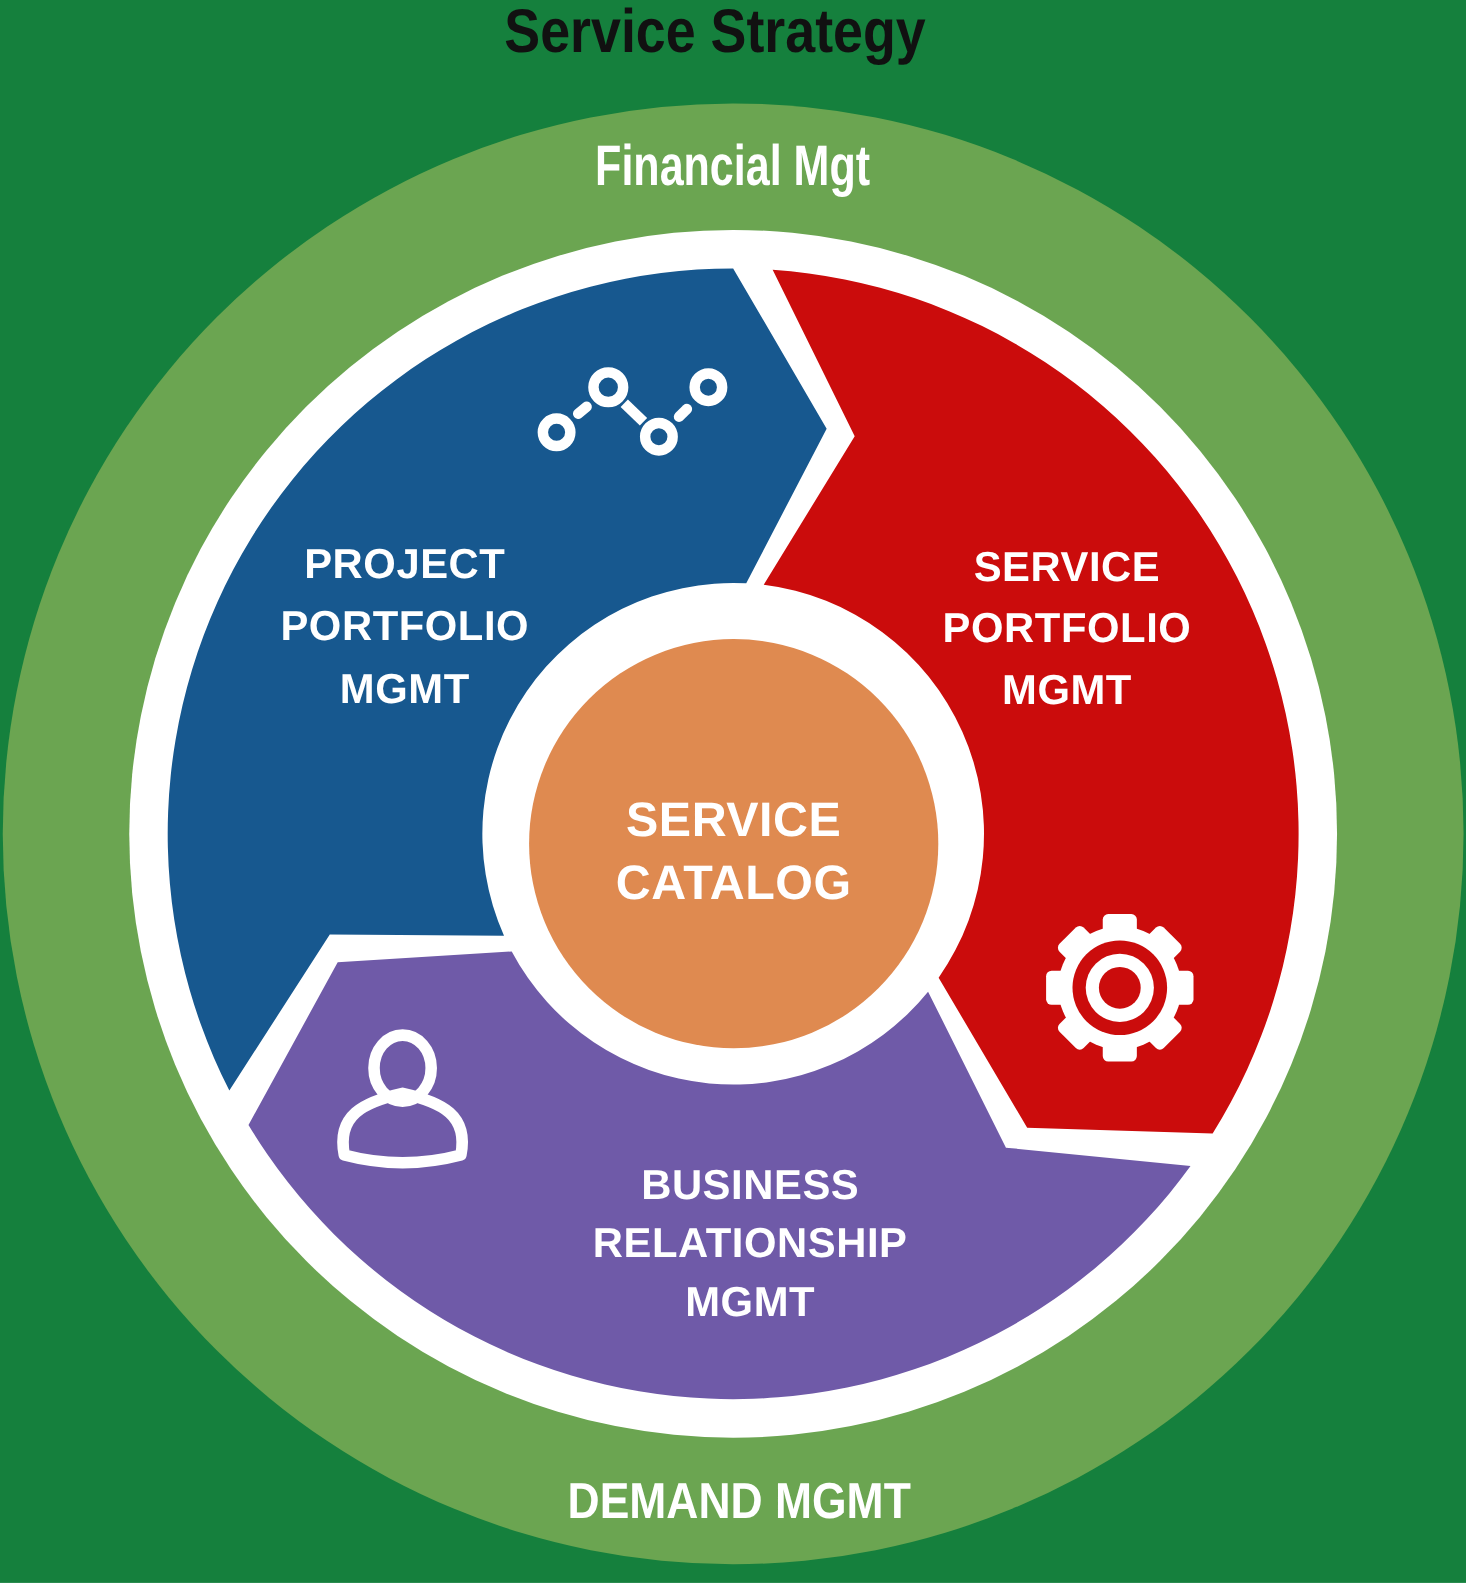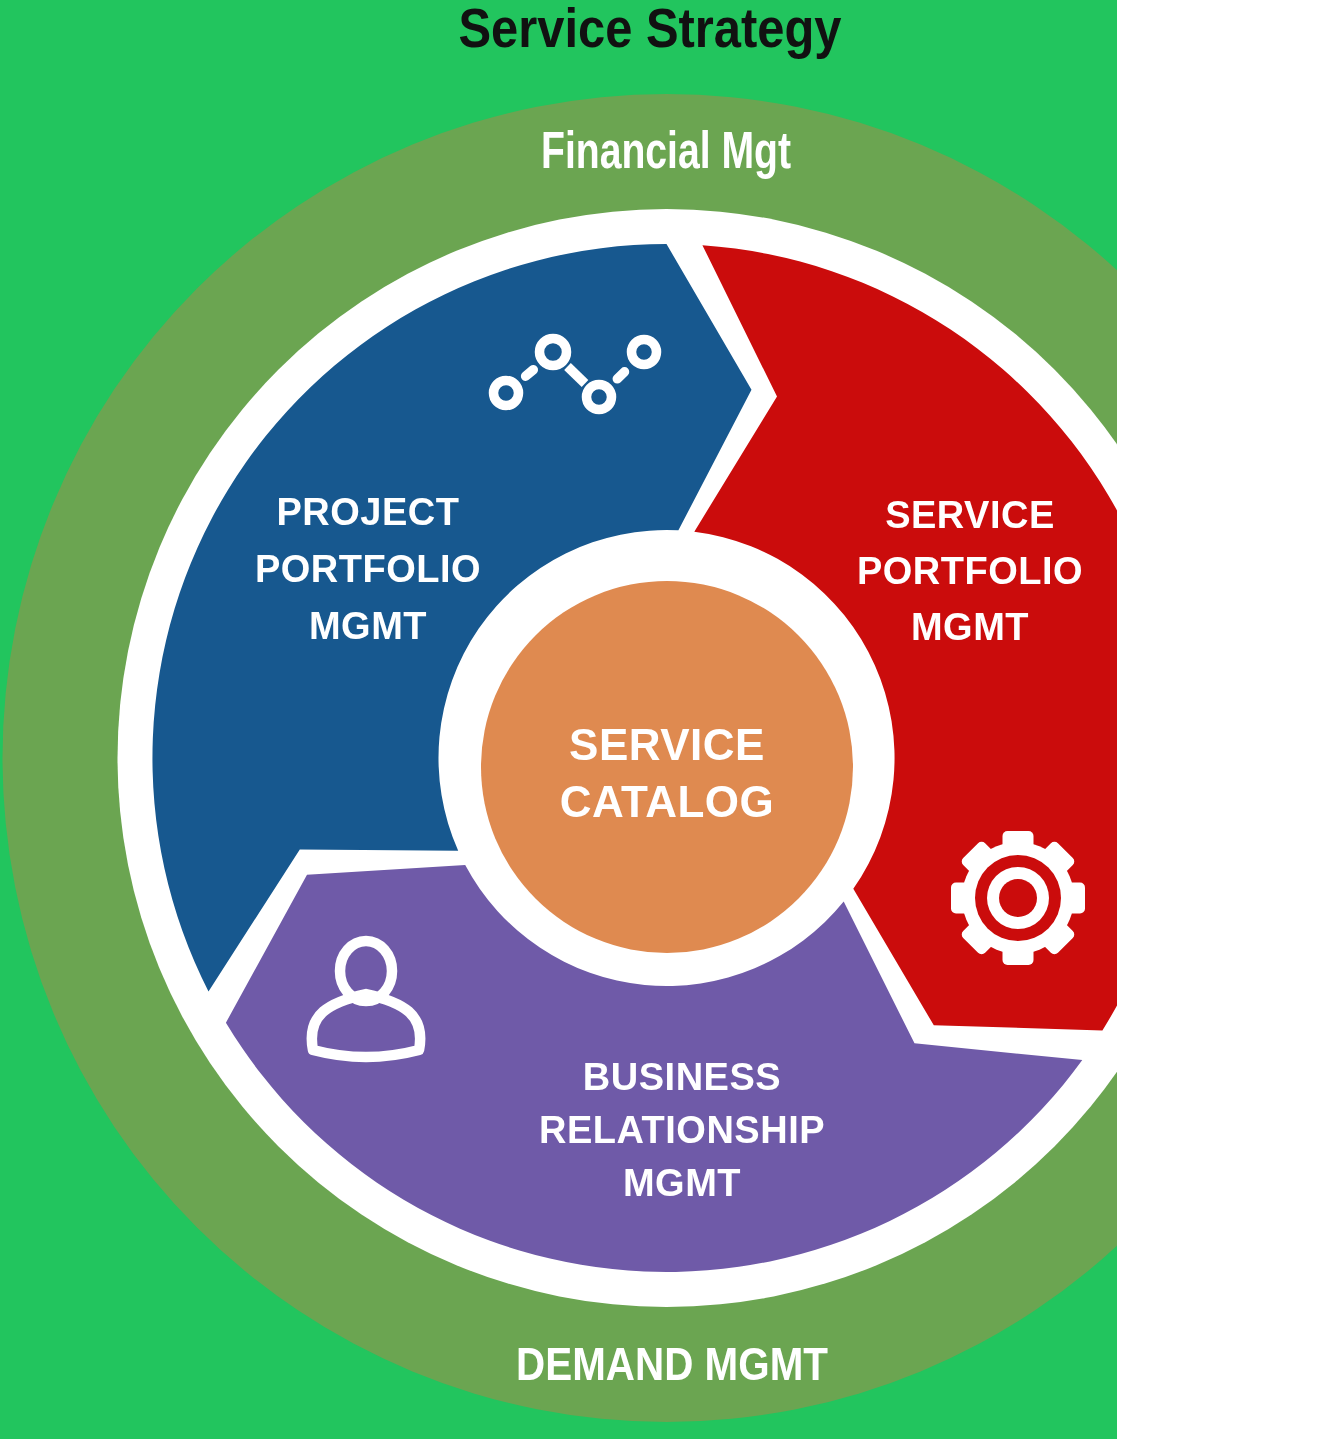--- a/index.html
+++ b/index.html
@@ -1,16 +1,16 @@
 <!DOCTYPE html>
 <html><head>
 <meta charset="utf-8">
 <style>
   html,body{margin:0;padding:0;background:#ffffff;}
-  .stage{position:relative;width:1117px;height:1439px;background:#22c55e;overflow:hidden;}
+  .stage{position:relative;width:1333px;height:1439px;background:#15803d;overflow:hidden;}
   svg{display:block;}
   text{font-family:"Liberation Sans","DejaVu Sans",sans-serif;font-weight:700;}
   .title-text{font-size:56px;}
   .ring-label{font-size:52px;fill:#ffffff;}
   .ring-label-bottom{font-size:46px;fill:#ffffff;}
   .seg-label{font-size:38px;fill:#ffffff;letter-spacing:.5px;}
   .center-label{font-size:44px;fill:#ffffff;letter-spacing:.5px;}
 </style>
 </head>
 <body>

